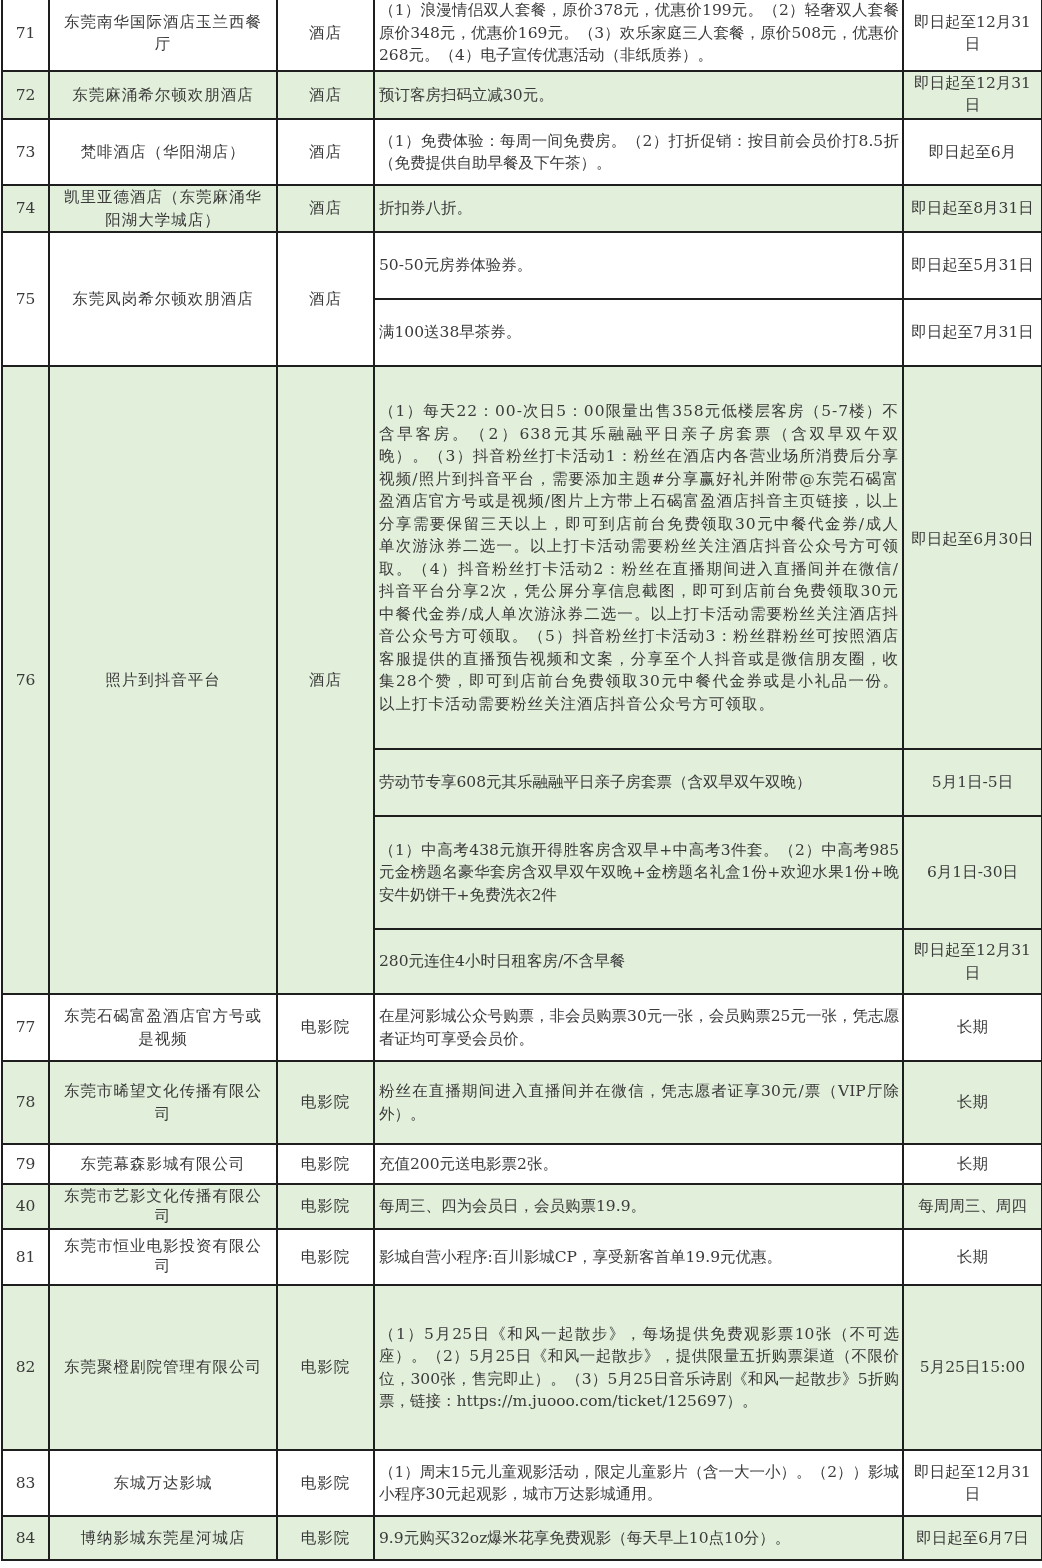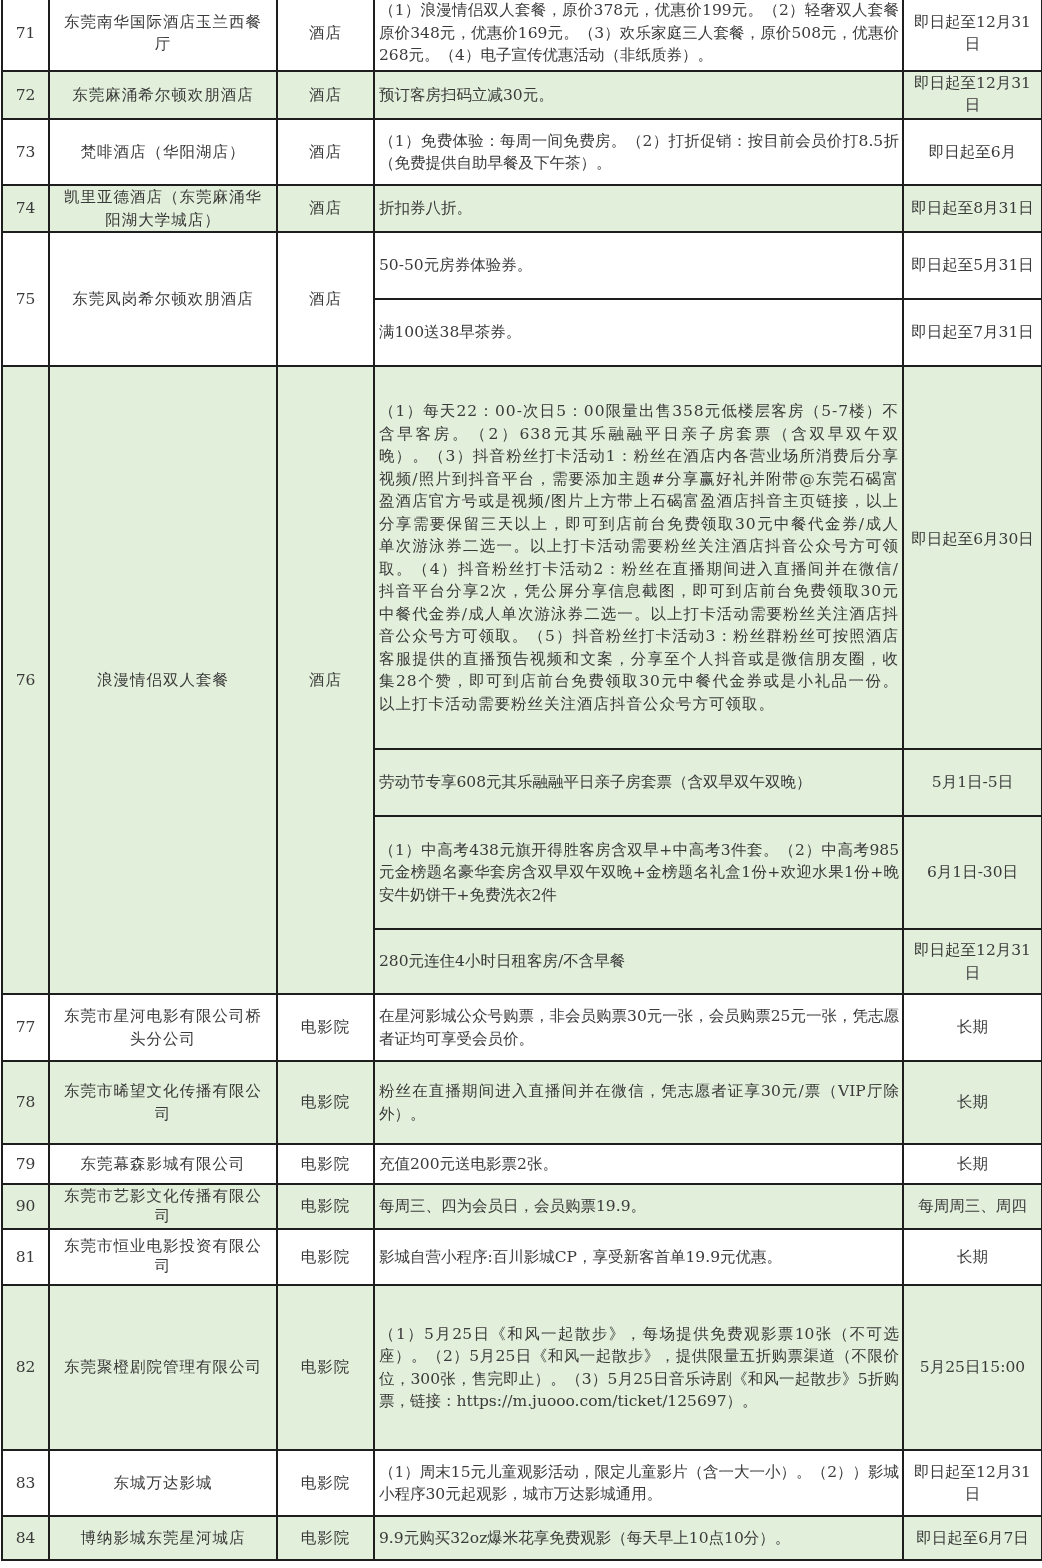--- a/index.html
+++ b/index.html
@@ -69,21 +69,21 @@
       <td class="desc">50-50元房券体验券。</td>
       <td class="date">即日起至5月31日</td>
     </tr>
     <tr class="white" style="height:67px">
       <td class="desc">满100送38早茶券。</td>
       <td class="date">即日起至7月31日</td>
     </tr>
 
     <tr class="green" style="height:383px">
       <td class="no" rowspan="4">76</td>
-      <td class="name" rowspan="4">浪漫情侣双人套餐</td>
+      <td class="name" rowspan="4">照片到抖音平台</td>
       <td class="type" rowspan="4">酒店</td>
       <td class="desc" style="letter-spacing:1px">（1）每天22：00-次日5：00限量出售358元低楼层客房（5-7楼）不含早客房。（2）638元其乐融融平日亲子房套票（含双早双午双晚）。（3）抖音粉丝打卡活动1：粉丝在酒店内各营业场所消费后分享视频/照片到抖音平台，需要添加主题#分享赢好礼并附带@东莞石碣富盈酒店官方号或是视频/图片上方带上石碣富盈酒店抖音主页链接，以上分享需要保留三天以上，即可到店前台免费领取30元中餐代金券/成人单次游泳券二选一。以上打卡活动需要粉丝关注酒店抖音公众号方可领取。（4）抖音粉丝打卡活动2：粉丝在直播期间进入直播间并在微信/抖音平台分享2次，凭公屏分享信息截图，即可到店前台免费领取30元中餐代金券/成人单次游泳券二选一。以上打卡活动需要粉丝关注酒店抖音公众号方可领取。（5）抖音粉丝打卡活动3：粉丝群粉丝可按照酒店客服提供的直播预告视频和文案，分享至个人抖音或是微信朋友圈，收集28个赞，即可到店前台免费领取30元中餐代金券或是小礼品一份。以上打卡活动需要粉丝关注酒店抖音公众号方可领取。</td>
       <td class="date">
           <div style="margin-top:-30px">即日起至6月30日</div>
         </td>
     </tr>
     <tr class="green" style="height:67px">
       <td class="desc">劳动节专享608元其乐融融平日亲子房套票（含双早双午双晚）</td>
       <td class="date">5月1日-5日</td>
     </tr>
@@ -91,21 +91,21 @@
       <td class="desc">（1）中高考438元旗开得胜客房含双早+中高考3件套。（2）中高考985元金榜题名豪华套房含双早双午双晚+金榜题名礼盒1份+欢迎水果1份+晚安牛奶饼干+免费洗衣2件</td>
       <td class="date">6月1日-30日</td>
     </tr>
     <tr class="green" style="height:65px">
       <td class="desc">280元连住4小时日租客房/不含早餐</td>
       <td class="date">即日起至12月31日</td>
     </tr>
 
     <tr class="white" style="height:67px">
       <td class="no">77</td>
-      <td class="name">东莞市星河电影有限公司桥头分公司</td>
+      <td class="name">东莞石碣富盈酒店官方号或是视频</td>
       <td class="type">电影院</td>
       <td class="desc">在星河影城公众号购票，非会员购票30元一张，会员购票25元一张，凭志愿者证均可享受会员价。</td>
       <td class="date">长期</td>
     </tr>
 
     <tr class="green" style="height:83px">
       <td class="no">78</td>
       <td class="name">东莞市晞望文化传播有限公司</td>
       <td class="type">电影院</td>
       <td class="desc">粉丝在直播期间进入直播间并在微信，凭志愿者证享30元/票（VIP厅除外）。</td>
@@ -114,21 +114,21 @@
 
     <tr class="white" style="height:40px">
       <td class="no">79</td>
       <td class="name">东莞幕森影城有限公司</td>
       <td class="type">电影院</td>
       <td class="desc">充值200元送电影票2张。</td>
       <td class="date">长期</td>
     </tr>
 
     <tr class="green" style="height:45px">
-      <td class="no">90</td>
+      <td class="no">40</td>
       <td class="name">
           <div style="height:40px;overflow:hidden;line-height:20px;margin-top:-2px">东莞市艺影文化传播有限公司</div>
         </td>
       <td class="type">电影院</td>
       <td class="desc">每周三、四为会员日，会员购票19.9。</td>
       <td class="date" style="white-space:nowrap">每周周三、周四</td>
     </tr>
 
     <tr class="white" style="height:56px">
       <td class="no">81</td>

